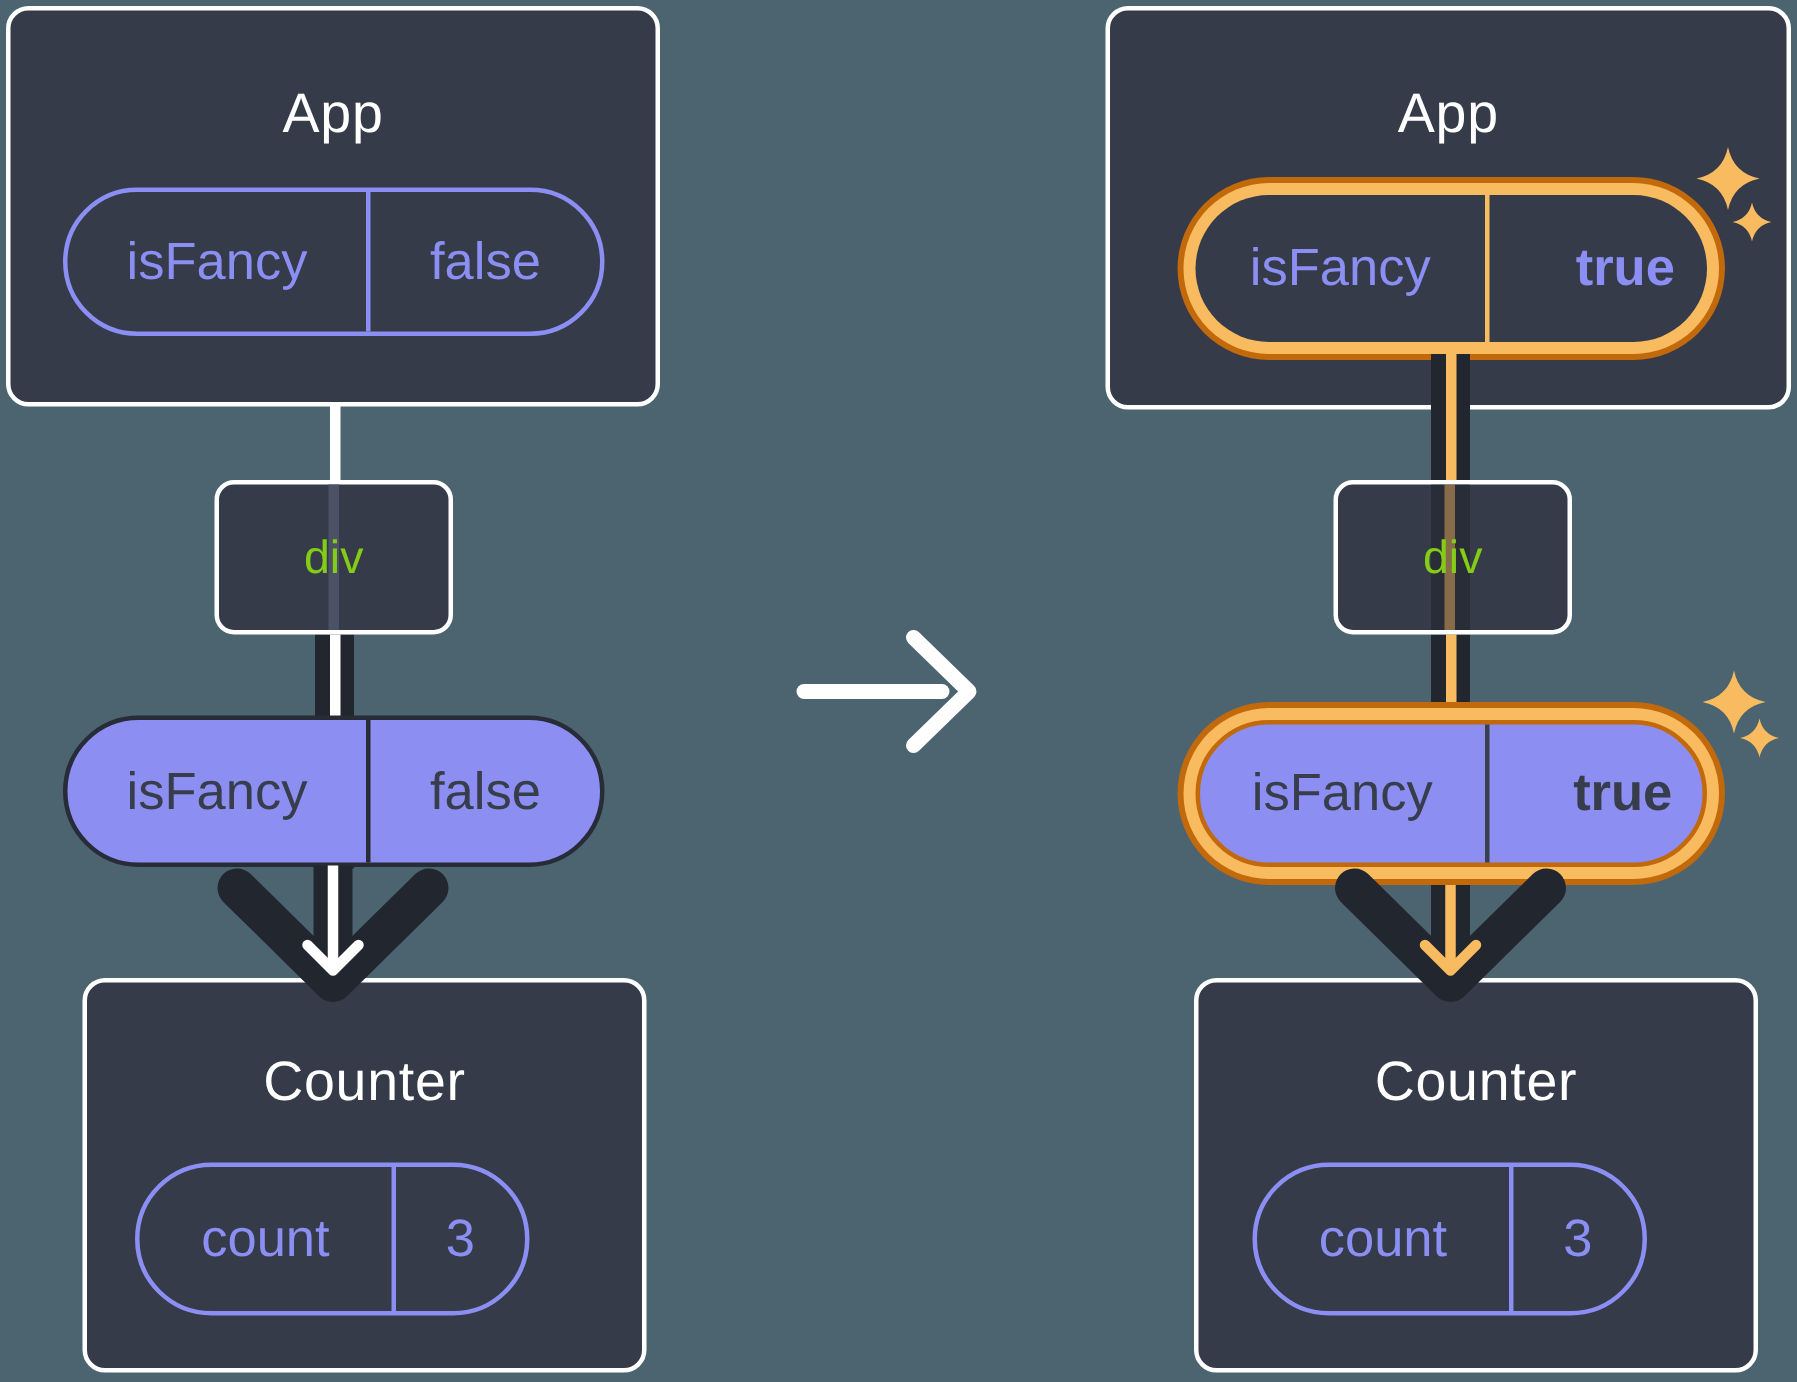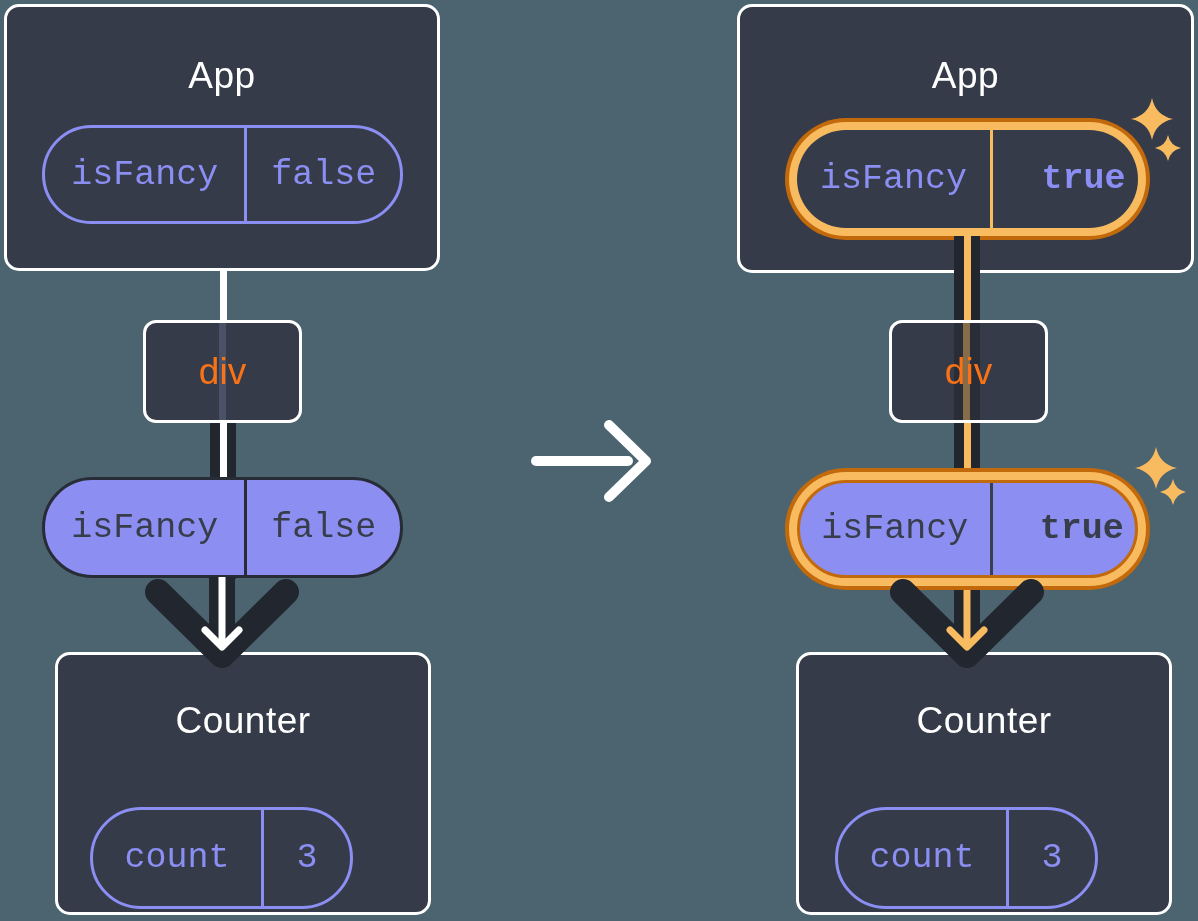--- a/index.html
+++ b/index.html
@@ -22,53 +22,53 @@
   }
   .app-card-left{left:4px;top:4px;width:436px;height:267px;z-index:2;}
   .app-card-right{left:737px;top:4px;width:457px;height:269px;z-index:2;}
   .app-card-left .card-title,.app-card-right .card-title{top:48px;}
   .div-card{width:159px;height:103px;border-radius:13px;z-index:4;}
   .div-card-left{left:143px;top:320px;}
   .div-card-right{left:889px;top:320px;}
   .div-label{
     position:absolute;left:0;right:0;top:0;bottom:0;
     display:flex;align-items:center;justify-content:center;
-    color:#f97316;font-size:37px;font-weight:500;
+    color:#84cc16;font-size:31px;font-weight:500;
   }
   .counter-card{width:376px;height:263px;z-index:2;}
   .counter-card-left{left:55px;top:652px;}
   .counter-card-right{left:796px;top:652px;}
   .counter-card .card-title{top:45px;}
 
   
   .div-stripe{position:absolute;top:0;bottom:0;}
   .stripe-plain{left:73px;width:7px;background:#4b5268;}
   .stripe-dark{left:62px;width:26px;background:rgba(30,34,43,.55);}
   .stripe-core{position:absolute;top:0;bottom:0;left:9px;width:7px;background:rgba(249,187,95,.45);}
 
   
   .pill{
     position:absolute;box-sizing:border-box;border-radius:70px;
     display:flex;align-items:stretch;font-size:35px;
   }
-  .cell{display:flex;align-items:center;justify-content:center;box-sizing:border-box;font-family:Liberation Mono, monospace;}
+  .cell{display:flex;align-items:center;justify-content:center;box-sizing:border-box;}
   .cell.k{width:57%;}
   .cell.v{width:43%;}
   .counter-pill .cell.k{width:66.5%;}
   .counter-pill .cell.v{width:33.5%;}
 
   .outline-pill{border:3px solid #8b8ef2;color:#8b8ef2;background:transparent;}
   .outline-pill .cell.k{border-right:3px solid #8b8ef2;}
 
   .solid-pill{background:#8c8ef1;border:3px solid #272c37;color:#373d4a;}
   .solid-pill .cell.k{border-right:3px solid #272c37;}
 
   .app-pill-left{left:35px;top:118px;width:361px;height:99px;}
   .prop-pill-left{left:42px;top:477px;width:361px;height:101px;z-index:2;}
-  .counter-pill{width:263px;height:102px;top:120px;margin-top:32px;}
+  .counter-pill{width:263px;height:102px;top:120px;}
   .counter-pill-left{left:32px;}
   .counter-pill-right{left:36px;}
 
   
   .ring-outer{position:absolute;background:#c2690c;border-radius:70px;z-index:2;}
   .ring-mid{position:absolute;left:4px;right:4px;top:4px;bottom:4px;background:#f9bb5f;border-radius:64px;}
   .ring-pill{
     position:absolute;left:8px;right:8px;top:8px;bottom:8px;
     border-radius:54px;display:flex;align-items:stretch;
     font-size:35px;box-sizing:border-box;

